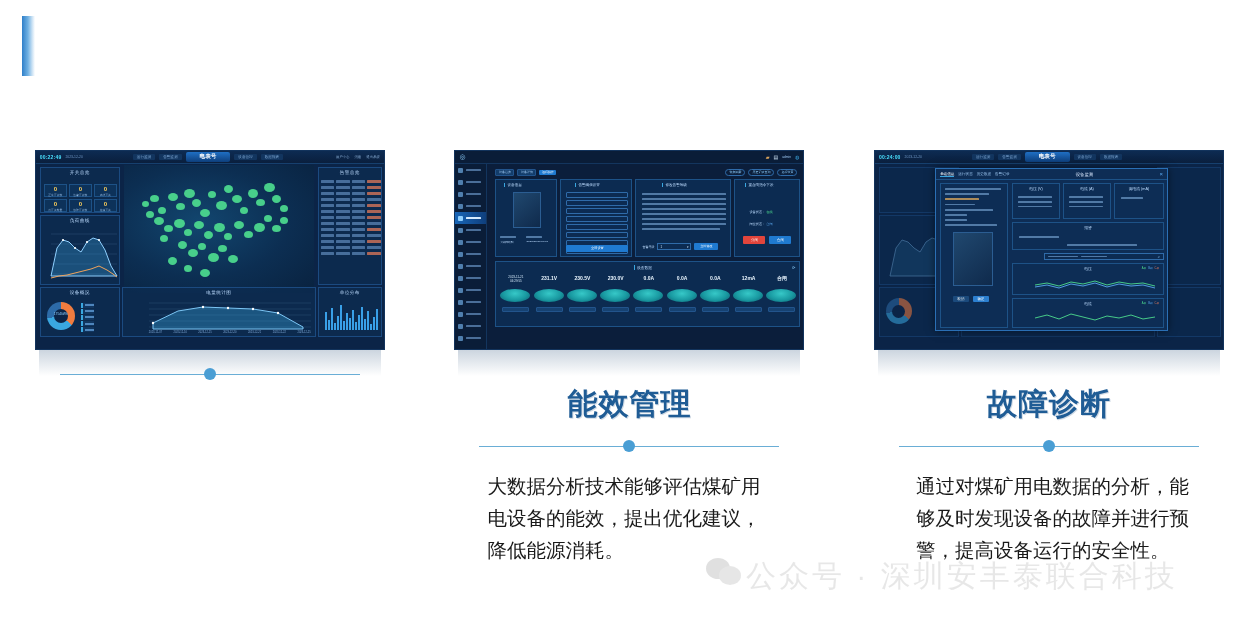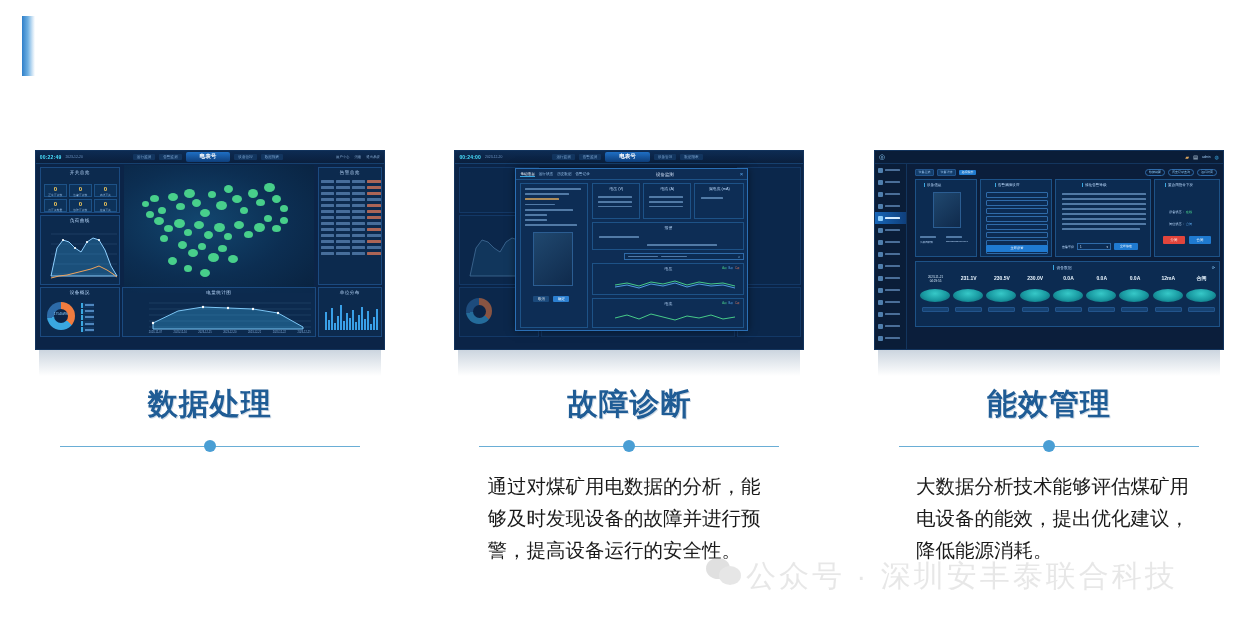--- a/index.html
+++ b/index.html
@@ -473,151 +473,24 @@
             <div class="bar" style="left:45px;width:2px;height:6px"></div>
             <div class="bar" style="left:48px;width:2px;height:13px"></div>
             <div class="bar" style="left:51px;width:2px;height:21px"></div>
           </div>
         </div>
 
       </div>
       <div class="shot-reflection"></div>
     </div>
 
-    <div class="card-title">数据处理</div>
     <div class="divider">
       <div class="line"></div>
       <div class="dot"></div>
     </div>
-  </div>
-
-  <div class="card">
-    <div class="shot-wrap">
-      <div class="shot">
-
-        <div class="topbar">
-          <span class="tb-time">00:24:00</span>
-          <span class="tb-date">2023-12-20</span>
-          <span class="tb-tab" style="margin-left:46px">运行监测</span>
-          <span class="tb-tab">告警监测</span>
-          <span class="tb-title">电表号</span>
-          <span class="tb-tab">设备管理</span>
-          <span class="tb-tab">数据报表</span>
-        </div>
-
-        <div class="panel" style="left:4px;top:16px;width:80px;height:46px;opacity:.55"></div>
-        <div class="panel" style="left:4px;top:64px;width:80px;height:70px;opacity:.55">
-          <svg width="80" height="58" style="position:absolute;left:0;top:10px">
-            <path d="M10,50 L16,22 L22,14 L28,16 L34,22 L40,26 L46,16 L52,12 L58,14 L64,24 L70,40 L76,50 Z" fill="rgba(58,167,224,.22)" stroke="#6ea8d8" stroke-width=".8"></path>
-          </svg>
-        </div>
-        <div class="panel" style="left:4px;top:136px;width:80px;height:50px;opacity:.55">
-          <div class="donut" style="left:6px;top:10px;width:26px;height:26px"></div>
-        </div>
-        <div class="panel" style="left:282px;top:16px;width:64px;height:118px;opacity:.55"></div>
-        <div class="panel" style="left:86px;top:136px;width:194px;height:50px;opacity:.45"></div>
-        <div class="panel" style="left:282px;top:136px;width:64px;height:50px;opacity:.55"></div>
-
-        <div class="modal">
-          <div class="modal-head">
-            <span class="modal-tab active">基础信息</span>
-            <span class="modal-tab">运行状态</span>
-            <span class="modal-tab">历史数据</span>
-            <span class="modal-tab">告警记录</span>
-            <span class="modal-title">设备监测</span>
-            <span class="modal-x" style="color:#5aa9f0">×</span>
-          </div>
-
-          <div class="sub-panel" style="left:4px;top:14px;width:68px;height:145px">
-            <div style="position:absolute;left:4px;top:4px;display:flex;flex-direction:column;gap:3.4px;width:60px">
-              <div class="txt-line" style="width:56px"></div>
-              <div class="txt-line" style="width:44px"></div>
-              <div class="txt-line" style="width:34px;background:#f0b45c"></div>
-              <div class="txt-line" style="width:30px"></div>
-              <div class="txt-line" style="width:48px"></div>
-              <div class="txt-line" style="width:22px"></div>
-              <div class="txt-line" style="width:22px"></div>
-              <div class="txt-line" style="width:52px"></div>
-            </div>
-            <div class="device-img" style="left:12px;top:48px;width:40px;height:54px"></div>
-            <div class="btn-sm" style="left:12px;top:112px;width:16px;height:6px;background:#1b4a7c">取消</div>
-            <div class="btn-sm" style="left:32px;top:112px;width:16px;height:6px;background:#2b7fd0">确定</div>
-          </div>
-
-          <div class="sub-panel" style="left:76px;top:14px;width:48px;height:36px">
-            <div class="sp-title">电压 (V)</div>
-            <div style="position:absolute;left:5px;top:12px;display:flex;flex-direction:column;gap:3px">
-              <div class="txt-line" style="width:34px"></div>
-                <div class="txt-line" style="width:34px"></div>
-                <div class="txt-line" style="width:34px"></div>
-            </div>
-          </div>
-          <div class="sub-panel" style="left:127px;top:14px;width:48px;height:36px">
-            <div class="sp-title">电流 (A)</div>
-            <div style="position:absolute;left:5px;top:12px;display:flex;flex-direction:column;gap:3px">
-              <div class="txt-line" style="width:34px"></div>
-                <div class="txt-line" style="width:34px"></div>
-                <div class="txt-line" style="width:34px"></div>
-            </div>
-          </div>
-          <div class="sub-panel" style="left:178px;top:14px;width:50px;height:36px">
-            <div class="sp-title">漏电流 (mA)</div>
-            <div style="position:absolute;left:6px;top:13px">
-              <div class="txt-line" style="width:22px"></div>
-            </div>
-          </div>
-
-          <div class="sub-panel" style="left:76px;top:53px;width:152px;height:28px">
-            <div class="sp-title">报警</div>
-            <div class="txt-line" style="position:absolute;left:6px;top:13px;width:40px"></div>
-            <div class="txt-line" style="position:absolute;left:54px;top:21px;width:70px"></div>
-          </div>
-
-          <div style="position:absolute;left:108px;top:84px;width:120px;height:7px;border:1px solid #2f6ba9;background:#0c2b52;display:flex;align-items:center;gap:3px;padding:0 3px">
-            <div class="txt-line" style="width:30px"></div>
-            <div class="txt-line" style="width:26px"></div>
-            <span style="margin-left:auto;color:#8fd0ff;font-size:4px">⌕</span>
-          </div>
-
-          <div class="sub-panel" style="left:76px;top:94px;width:152px;height:32px">
-            <div class="sp-title">电压</div>
-            <div style="position:absolute;right:4px;top:2px;display:flex;gap:2px">
-              <span style="font-size:2.6px;color:#4ddc8f">A相</span>
-              <span style="font-size:2.6px;color:#5aa9f0">B相</span>
-              <span style="font-size:2.6px;color:#e2795a">C相</span>
-            </div>
-            <svg width="152" height="20" style="position:absolute;left:0;top:9px">
-              <path d="M22,12 L34,10 L46,13 L58,9 L70,11 L82,8 L94,12 L106,9 L118,11 L130,10 L142,13" fill="none" stroke="#4ddc8f" stroke-width=".9"></path>
-              <path d="M22,14 L34,12 L46,15 L58,11 L70,13 L82,10 L94,14 L106,11 L118,13 L130,12 L142,15" fill="none" stroke="#5aa9f0" stroke-width=".9"></path>
-            </svg>
-          </div>
-
-          <div class="sub-panel" style="left:76px;top:129px;width:152px;height:30px">
-            <div class="sp-title">电流</div>
-            <div style="position:absolute;right:4px;top:2px;display:flex;gap:2px">
-              <span style="font-size:2.6px;color:#4ddc8f">A相</span>
-              <span style="font-size:2.6px;color:#5aa9f0">B相</span>
-              <span style="font-size:2.6px;color:#e2795a">C相</span>
-            </div>
-            <svg width="152" height="18" style="position:absolute;left:0;top:9px">
-              <path d="M22,10 L34,7 L46,11 L58,6 L70,9 L82,12 L94,8 L106,10 L118,7 L130,11 L142,9" fill="none" stroke="#4ddc8f" stroke-width=".9"></path>
-            </svg>
-          </div>
-
-        </div>
-      </div>
-      <div class="shot-reflection"></div>
-    </div>
-
-    <div class="card-title">故障诊断</div>
-    <div class="divider">
-      <div class="line"></div>
-      <div class="dot"></div>
-    </div>
-    <div class="card-body">通过对煤矿用电数据的分析，能够及时发现设备的故障并进行预警，提高设备运行的安全性。</div>
   </div>
 
   <div class="card">
     <div class="shot-wrap">
       <div class="shot" style="background:#0b1e3b">
 
         <div style="position:absolute;left:0;top:0;width:100%;height:13px;background:#0a1d38;border-bottom:1px solid #13355e;display:flex;align-items:center;padding:0 4px">
           <span style="color:#8fd0ff;font-size:7px">◎</span>
           <span style="margin-left:auto;display:flex;align-items:center;gap:4px">
             <span style="color:#d8a35c;font-size:5px">▰</span>
@@ -826,20 +699,146 @@
     </div>
 
     <div class="card-title">能效管理</div>
     <div class="divider">
       <div class="line"></div>
       <div class="dot"></div>
     </div>
     <div class="card-body">大数据分析技术能够评估煤矿用电设备的能效，提出优化建议，降低能源消耗。</div>
   </div>
 
+  <div class="card">
+    <div class="shot-wrap">
+      <div class="shot">
+
+        <div class="topbar">
+          <span class="tb-time">00:24:00</span>
+          <span class="tb-date">2023-12-20</span>
+          <span class="tb-tab" style="margin-left:46px">运行监测</span>
+          <span class="tb-tab">告警监测</span>
+          <span class="tb-title">电表号</span>
+          <span class="tb-tab">设备管理</span>
+          <span class="tb-tab">数据报表</span>
+        </div>
+
+        <div class="panel" style="left:4px;top:16px;width:80px;height:46px;opacity:.55"></div>
+        <div class="panel" style="left:4px;top:64px;width:80px;height:70px;opacity:.55">
+          <svg width="80" height="58" style="position:absolute;left:0;top:10px">
+            <path d="M10,50 L16,22 L22,14 L28,16 L34,22 L40,26 L46,16 L52,12 L58,14 L64,24 L70,40 L76,50 Z" fill="rgba(58,167,224,.22)" stroke="#6ea8d8" stroke-width=".8"></path>
+          </svg>
+        </div>
+        <div class="panel" style="left:4px;top:136px;width:80px;height:50px;opacity:.55">
+          <div class="donut" style="left:6px;top:10px;width:26px;height:26px"></div>
+        </div>
+        <div class="panel" style="left:282px;top:16px;width:64px;height:118px;opacity:.55"></div>
+        <div class="panel" style="left:86px;top:136px;width:194px;height:50px;opacity:.45"></div>
+        <div class="panel" style="left:282px;top:136px;width:64px;height:50px;opacity:.55"></div>
+
+        <div class="modal">
+          <div class="modal-head">
+            <span class="modal-tab active">基础信息</span>
+            <span class="modal-tab">运行状态</span>
+            <span class="modal-tab">历史数据</span>
+            <span class="modal-tab">告警记录</span>
+            <span class="modal-title">设备监测</span>
+            <span class="modal-x" style="color:#5aa9f0">×</span>
+          </div>
+
+          <div class="sub-panel" style="left:4px;top:14px;width:68px;height:145px">
+            <div style="position:absolute;left:4px;top:4px;display:flex;flex-direction:column;gap:3.4px;width:60px">
+              <div class="txt-line" style="width:56px"></div>
+              <div class="txt-line" style="width:44px"></div>
+              <div class="txt-line" style="width:34px;background:#f0b45c"></div>
+              <div class="txt-line" style="width:30px"></div>
+              <div class="txt-line" style="width:48px"></div>
+              <div class="txt-line" style="width:22px"></div>
+              <div class="txt-line" style="width:22px"></div>
+              <div class="txt-line" style="width:52px"></div>
+            </div>
+            <div class="device-img" style="left:12px;top:48px;width:40px;height:54px"></div>
+            <div class="btn-sm" style="left:12px;top:112px;width:16px;height:6px;background:#1b4a7c">取消</div>
+            <div class="btn-sm" style="left:32px;top:112px;width:16px;height:6px;background:#2b7fd0">确定</div>
+          </div>
+
+          <div class="sub-panel" style="left:76px;top:14px;width:48px;height:36px">
+            <div class="sp-title">电压 (V)</div>
+            <div style="position:absolute;left:5px;top:12px;display:flex;flex-direction:column;gap:3px">
+              <div class="txt-line" style="width:34px"></div>
+                <div class="txt-line" style="width:34px"></div>
+                <div class="txt-line" style="width:34px"></div>
+            </div>
+          </div>
+          <div class="sub-panel" style="left:127px;top:14px;width:48px;height:36px">
+            <div class="sp-title">电流 (A)</div>
+            <div style="position:absolute;left:5px;top:12px;display:flex;flex-direction:column;gap:3px">
+              <div class="txt-line" style="width:34px"></div>
+                <div class="txt-line" style="width:34px"></div>
+                <div class="txt-line" style="width:34px"></div>
+            </div>
+          </div>
+          <div class="sub-panel" style="left:178px;top:14px;width:50px;height:36px">
+            <div class="sp-title">漏电流 (mA)</div>
+            <div style="position:absolute;left:6px;top:13px">
+              <div class="txt-line" style="width:22px"></div>
+            </div>
+          </div>
+
+          <div class="sub-panel" style="left:76px;top:53px;width:152px;height:28px">
+            <div class="sp-title">报警</div>
+            <div class="txt-line" style="position:absolute;left:6px;top:13px;width:40px"></div>
+            <div class="txt-line" style="position:absolute;left:54px;top:21px;width:70px"></div>
+          </div>
+
+          <div style="position:absolute;left:108px;top:84px;width:120px;height:7px;border:1px solid #2f6ba9;background:#0c2b52;display:flex;align-items:center;gap:3px;padding:0 3px">
+            <div class="txt-line" style="width:30px"></div>
+            <div class="txt-line" style="width:26px"></div>
+            <span style="margin-left:auto;color:#8fd0ff;font-size:4px">⌕</span>
+          </div>
+
+          <div class="sub-panel" style="left:76px;top:94px;width:152px;height:32px">
+            <div class="sp-title">电压</div>
+            <div style="position:absolute;right:4px;top:2px;display:flex;gap:2px">
+              <span style="font-size:2.6px;color:#4ddc8f">A相</span>
+              <span style="font-size:2.6px;color:#5aa9f0">B相</span>
+              <span style="font-size:2.6px;color:#e2795a">C相</span>
+            </div>
+            <svg width="152" height="20" style="position:absolute;left:0;top:9px">
+              <path d="M22,12 L34,10 L46,13 L58,9 L70,11 L82,8 L94,12 L106,9 L118,11 L130,10 L142,13" fill="none" stroke="#4ddc8f" stroke-width=".9"></path>
+              <path d="M22,14 L34,12 L46,15 L58,11 L70,13 L82,10 L94,14 L106,11 L118,13 L130,12 L142,15" fill="none" stroke="#5aa9f0" stroke-width=".9"></path>
+            </svg>
+          </div>
+
+          <div class="sub-panel" style="left:76px;top:129px;width:152px;height:30px">
+            <div class="sp-title">电流</div>
+            <div style="position:absolute;right:4px;top:2px;display:flex;gap:2px">
+              <span style="font-size:2.6px;color:#4ddc8f">A相</span>
+              <span style="font-size:2.6px;color:#5aa9f0">B相</span>
+              <span style="font-size:2.6px;color:#e2795a">C相</span>
+            </div>
+            <svg width="152" height="18" style="position:absolute;left:0;top:9px">
+              <path d="M22,10 L34,7 L46,11 L58,6 L70,9 L82,12 L94,8 L106,10 L118,7 L130,11 L142,9" fill="none" stroke="#4ddc8f" stroke-width=".9"></path>
+            </svg>
+          </div>
+
+        </div>
+      </div>
+      <div class="shot-reflection"></div>
+    </div>
+
+    <div class="card-title">故障诊断</div>
+    <div class="divider">
+      <div class="line"></div>
+      <div class="dot"></div>
+    </div>
+    <div class="card-body">通过对煤矿用电数据的分析，能够及时发现设备的故障并进行预警，提高设备运行的安全性。</div>
+  </div>
+
 </div>
 
 <div class="watermark">
   <div class="wm-logo">
     <span class="b1"></span>
       <span class="b2"></span>
   </div>
   <div class="wm-text">公众号 · 深圳安丰泰联合科技</div>
 </div>
 

